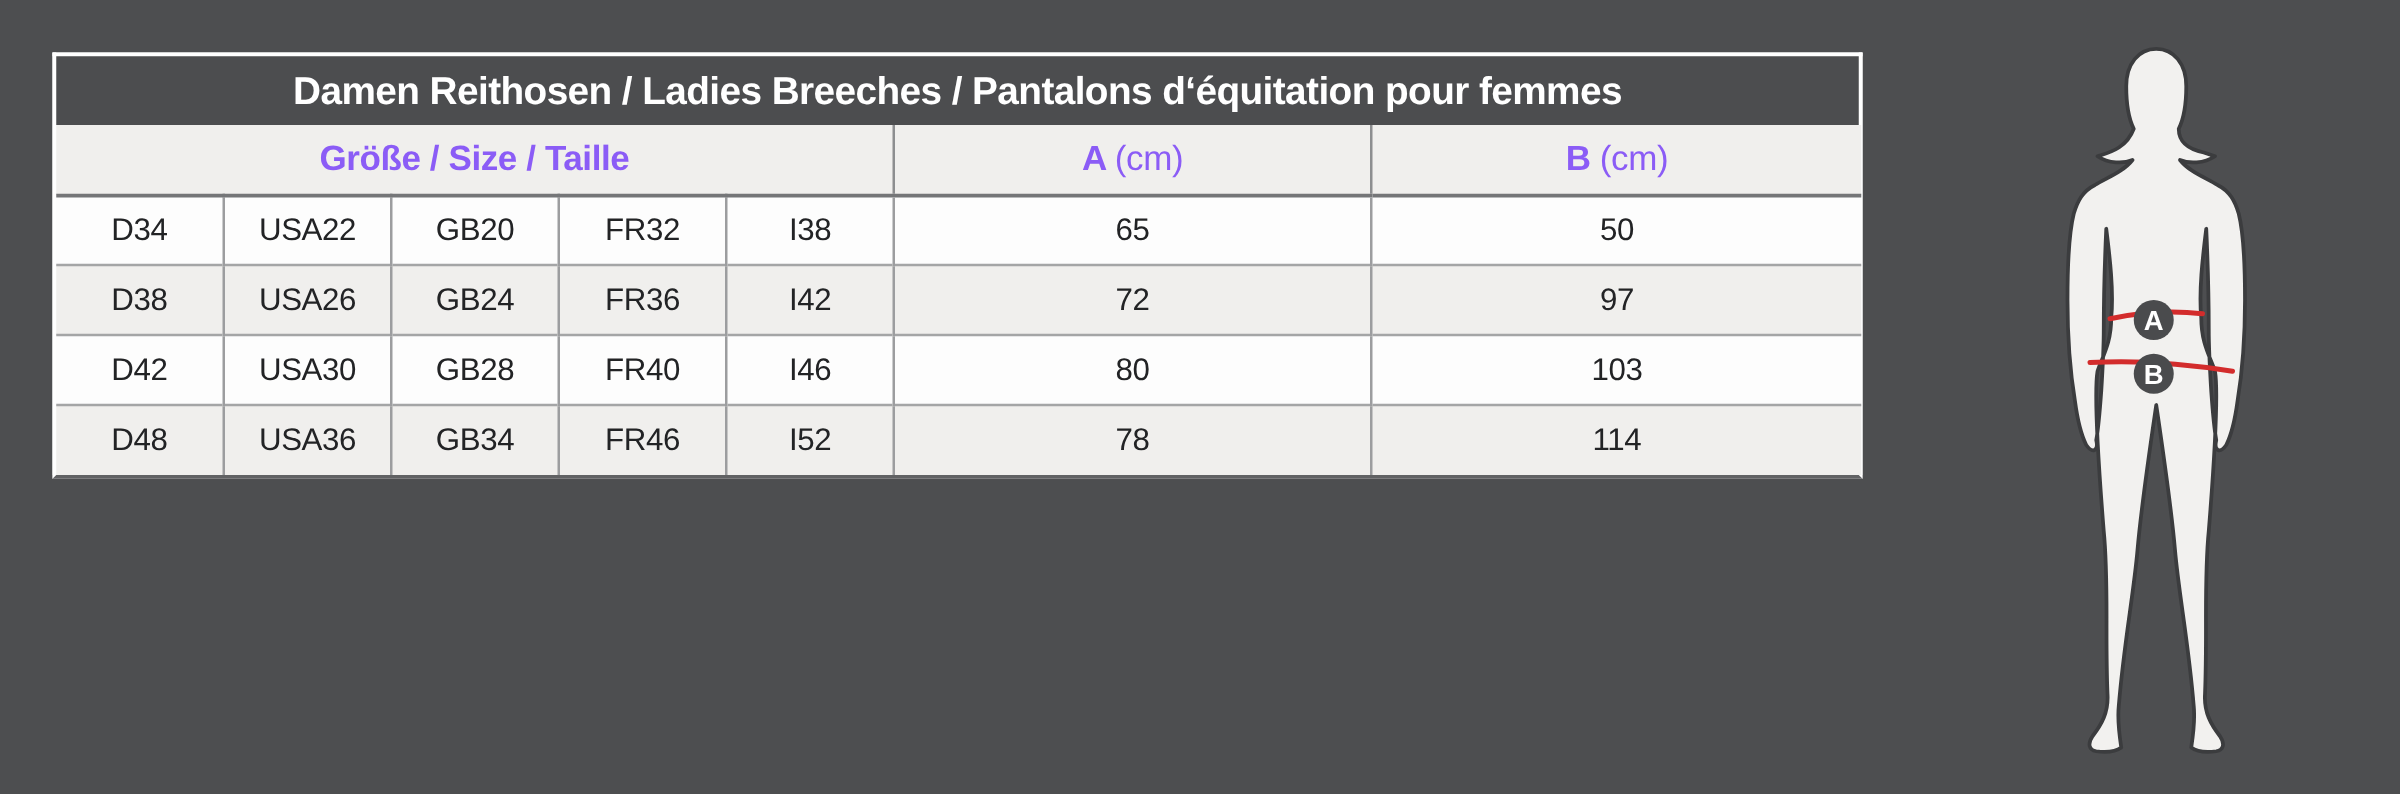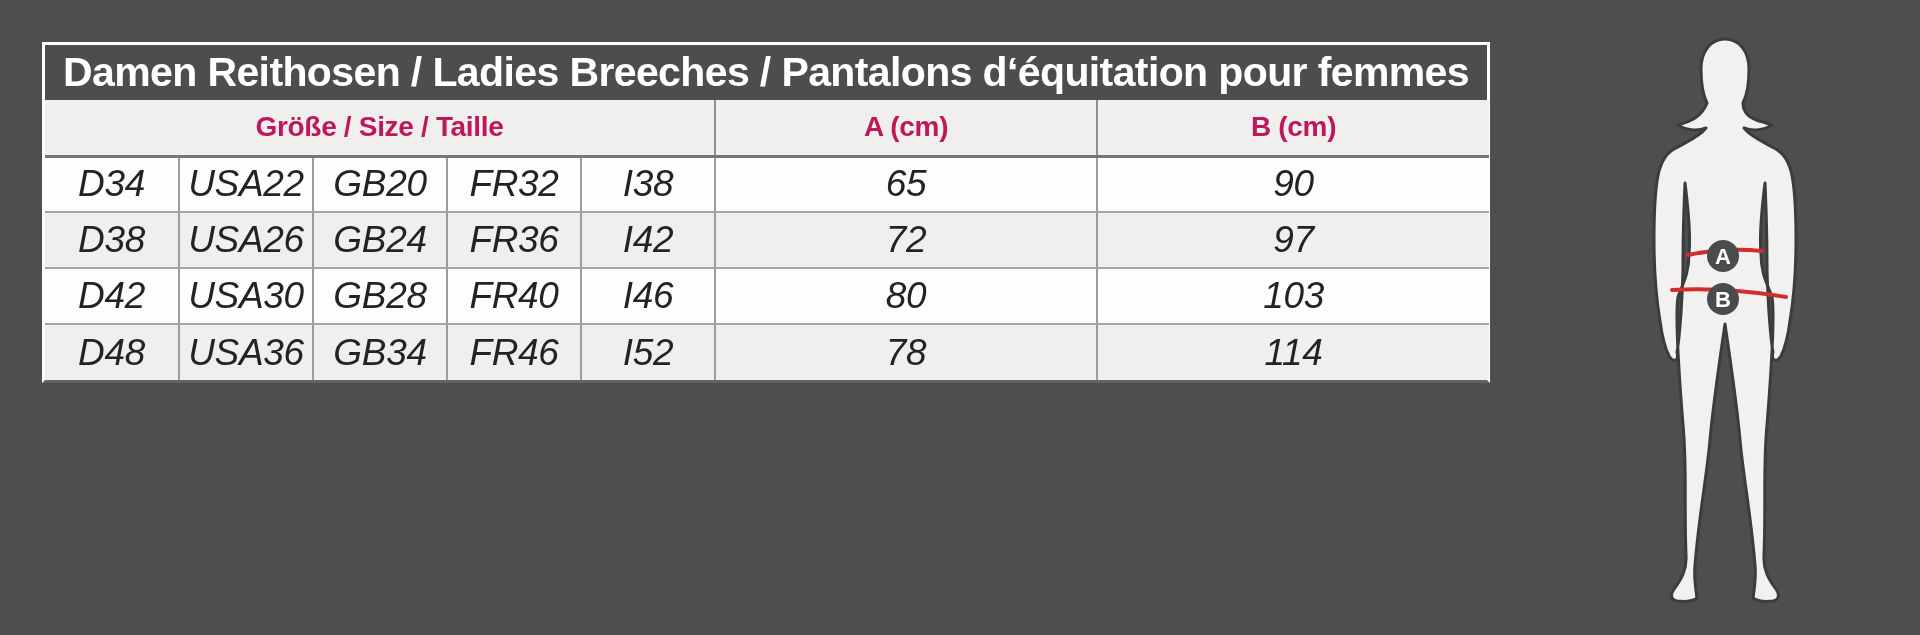--- a/index.html
+++ b/index.html
@@ -23,55 +23,54 @@
   .title-bar {
     height: 55px;
     background: #4c4d4f;
     display: flex;
     align-items: center;
     justify-content: center;
   }
   .title-bar .title-text {
     color: #ffffff;
     font-weight: bold;
-    font-size: 41px;
+    font-size: 31px;
     letter-spacing: -0.015em;
     white-space: nowrap;
   }
   table.size-table {
     width: 100%;
     border-collapse: collapse;
     table-layout: fixed;
     letter-spacing: -0.02em;
   }
   table.size-table col.c-size { width: 134px; }
   table.size-table col.c-a    { width: 382px; }
   table.size-table col.c-b    { width: 392px; }
 
   table.size-table th {
     height: 56px;
     background: #f0efed;
-    color: #be185d;
+    color: #8b5cf6;
     font-size: 28px;
     font-weight: bold;
     text-align: center;
     vertical-align: middle;
     border-bottom: 3px solid #757678;
   }
   table.size-table th.col-a,
   table.size-table th.col-b { border-left: 2px solid #8d8e90; }
-  table.size-table th .unit { font-weight: bold; }
+  table.size-table th .unit { font-weight: normal; }
 
   table.size-table td {
     height: 56px;
-    font-size: 37px;
+    font-size: 25px;
     color: #222325;
     text-align: center;
     vertical-align: middle;
-    font-style: italic;
   }
   table.size-table tbody tr:nth-child(odd)  td { background: #fdfdfd; }
   table.size-table tbody tr:nth-child(even) td { background: #f0efed; }
   table.size-table tbody tr + tr td { border-top: 2px solid #a4a5a6; }
   table.size-table td + td { border-left: 2px solid #9c9d9f; margin-top: 44px; }
 
   
   .figure-area {
     position: absolute;
     left: 1645px; top: 34px;
@@ -104,21 +103,21 @@
       </tr>
     </thead>
     <tbody>
       <tr>
         <td>D34</td>
         <td>USA22</td>
         <td>GB20</td>
         <td>FR32</td>
         <td>I38</td>
         <td>65</td>
-        <td>90</td>
+        <td>50</td>
       </tr>
       <tr>
         <td>D38</td>
         <td>USA26</td>
         <td>GB24</td>
         <td>FR36</td>
         <td>I42</td>
         <td>72</td>
         <td>97</td>
       </tr>

